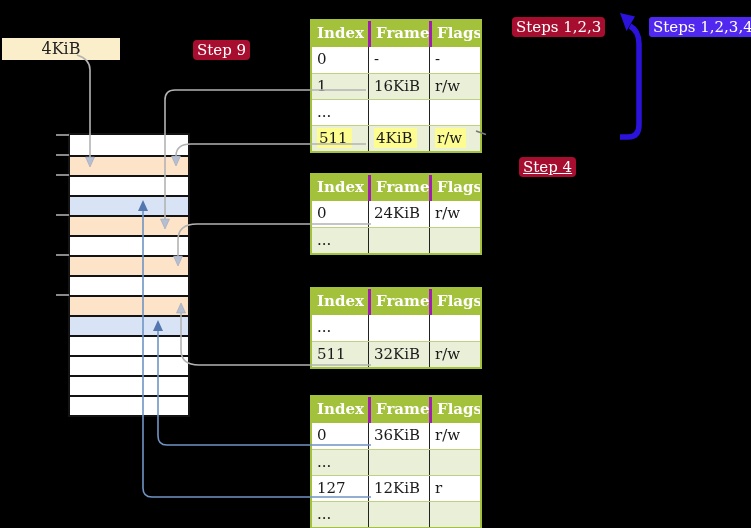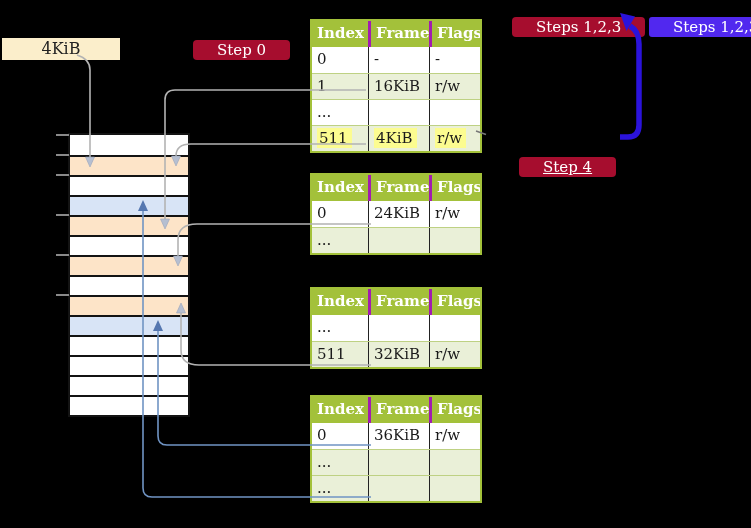--- a/index.html
+++ b/index.html
@@ -4,21 +4,21 @@
 <style>
   html,body{margin:0;padding:0;background:#000;width:751px;height:528px;overflow:hidden;
     font-family:"DejaVu Serif","Liberation Serif",serif;}
   #stage{position:relative;width:751px;height:528px;background:#000;}
 
   
   .size-label{position:absolute;left:2px;top:38px;width:118px;height:22px;background:#fbeecb;
     color:#222;font-size:16px;line-height:22px;text-align:center;}
 
   
-  .badge{position:absolute;color:#fff;font-size:15px;line-height:20px;padding:0 24px;
+  .badge{position:absolute;color:#fff;font-size:15px;line-height:20px;padding:0 4px;
     border-radius:4px;white-space:nowrap;}
   .badge.red{background:#a60d2e;}
   .badge.blue{background:#5128ef;border-radius:3px;}
   #badge-step0{left:193px;top:40px;}
   #badge-steps123{left:512px;top:17px;}
   #badge-steps1234{left:649px;top:17px;}
   #badge-step4{left:519px;top:157px;text-decoration:underline;}
 
   
   .mstack{position:absolute;left:68px;top:133px;width:122px;height:284px;
@@ -47,21 +47,21 @@
   
   #arrows{position:absolute;left:0;top:0;pointer-events:none;}
 </style>
 </head>
 <body>
 
 <div id="stage">
 
   <div class="size-label">4KiB</div>
 
-  <div id="badge-step0" class="badge red">Step 0</div>
+  <div id="badge-step0" class="badge red">Step 9</div>
   <div id="badge-steps123" class="badge red">Steps 1,2,3</div>
   <div id="badge-steps1234" class="badge blue">Steps 1,2,3,4</div>
   <div id="badge-step4" class="badge red">Step 4</div>
 
   <div class="mstack" id="memory-stack">
       <div class="mrow white"></div>
       <div class="mrow peach"></div>
       <div class="mrow white"></div>
       <div class="mrow blue"></div>
       <div class="mrow peach"></div>
@@ -154,20 +154,25 @@
       <div class="trow body">
         <div class="tcell c0">0</div>
         <div class="tcell c1">36KiB</div>
         <div class="tcell c2">r/w</div>
       </div>
       <div class="trow body shade">
         <div class="tcell c0">...</div>
         <div class="tcell c1"></div>
         <div class="tcell c2"></div>
       </div>
+      <div class="trow body">
+        <div class="tcell c0">127</div>
+        <div class="tcell c1">12KiB</div>
+        <div class="tcell c2">r</div>
+      </div>
       <div class="trow body shade">
         <div class="tcell c0">...</div>
         <div class="tcell c1"></div>
         <div class="tcell c2"></div>
       </div>
     </div>
 
   <svg id="arrows" width="751" height="528" viewBox="0 0 751 528">
 
     <g stroke="#b3b3b3" stroke-width="1.6" fill="none">

